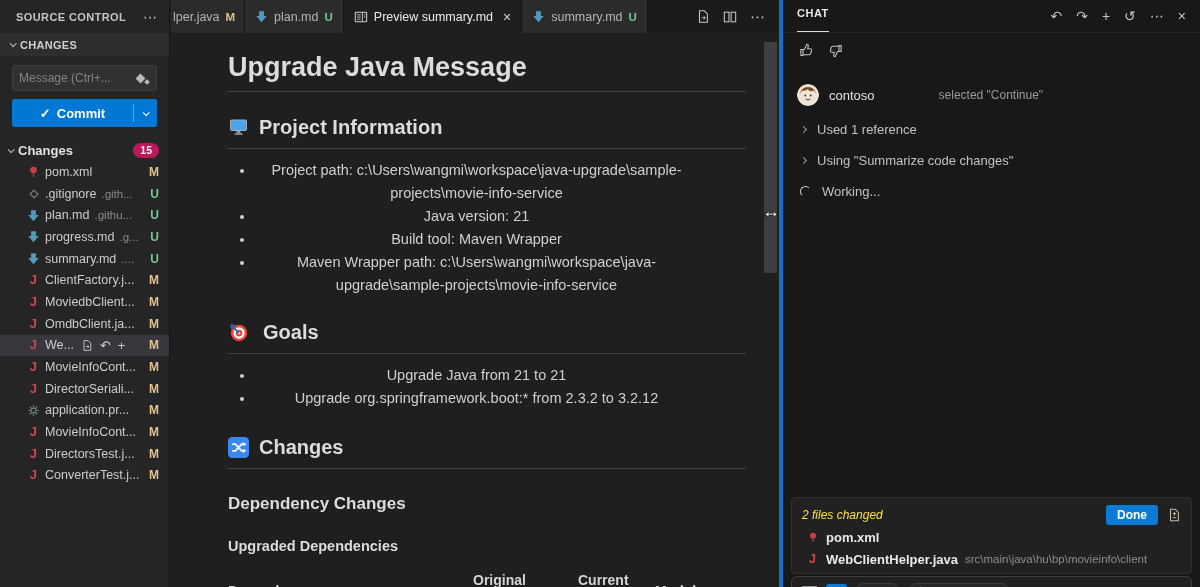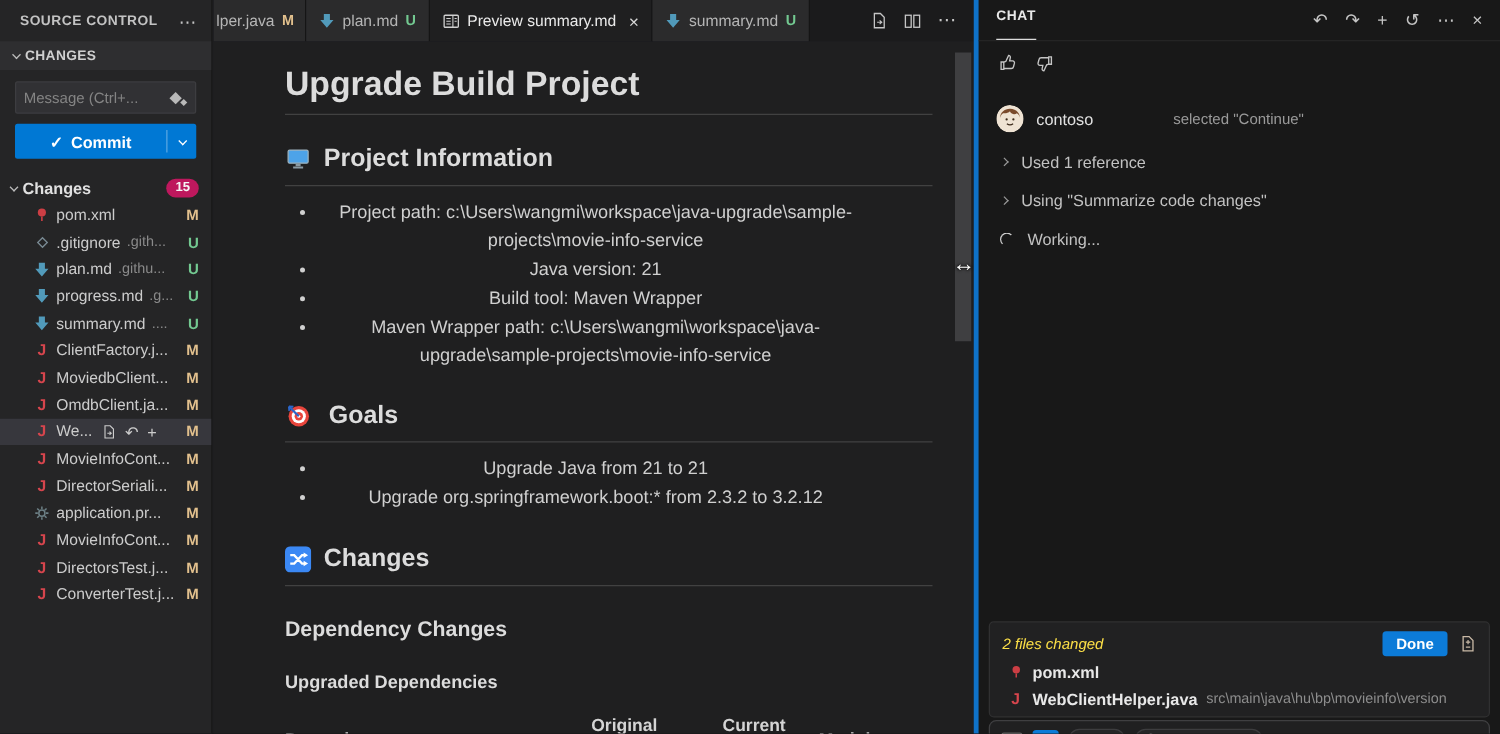--- a/index.html
+++ b/index.html
@@ -312,21 +312,21 @@
             <svg width="14" height="14" viewBox="0 0 16 16">
               <rect x="1.5" y="2.5" width="5.3" height="11" fill="none" stroke="#c5c5c5" stroke-width="1.2"></rect>
               <rect x="9.2" y="2.5" width="5.3" height="11" fill="none" stroke="#c5c5c5" stroke-width="1.2"></rect>
             </svg>
           </span>
         <span class="g">⋯</span>
       </div>
     </div>
 
     <div class="doc">
-      <h1 class="doc-t w">Upgrade Build Project</h1>
+      <h1 class="doc-t w">Upgrade Java Message</h1>
 
       <div class="h2 w mt1">
         <span>
             <svg width="21" height="20" viewBox="0 0 20 20">
               <rect x="2" y="3" width="16" height="10.5" rx="1.2" fill="#4da3e8" stroke="#9db2bd"></rect>
               <rect x="8" y="14" width="4" height="2" fill="#8a9aa3"></rect>
               <rect x="6" y="16.2" width="8" height="1.6" fill="#8a9aa3"></rect>
             </svg>
           </span>
         <span>Project Information</span>
@@ -452,21 +452,21 @@
             <svg width="12" height="13" viewBox="0 0 16 16">
               <circle cx="8" cy="5.6" r="4" fill="#cc3e44"></circle>
               <path d="M8 9.6 L8 14" stroke="#cc3e44" stroke-width="1.6"></path>
             </svg>
           </span>
         <span class="cfname">pom.xml</span>
       </div>
       <div class="cfile">
         <span class="jico">J</span>
         <span class="cfname">WebClientHelper.java</span>
-        <span class="cfpath">src\main\java\hu\bp\movieinfo\version</span>
+        <span class="cfpath">src\main\java\hu\bp\movieinfo\client</span>
       </div>
     </div>
 
     <div class="inputbox">
       <div class="ib-row">
         <span>
             <svg width="17" height="11" viewBox="0 0 17 11">
               <rect x=".5" y=".5" width="16" height="10" rx="1.5" fill="none" stroke="#9a9a9a"></rect>
               <path d="M3 3.4h1.2M6 3.4h1.2M9 3.4h1.2M12 3.4h1.2M3.5 7h10" stroke="#9a9a9a"></path>
             </svg>

